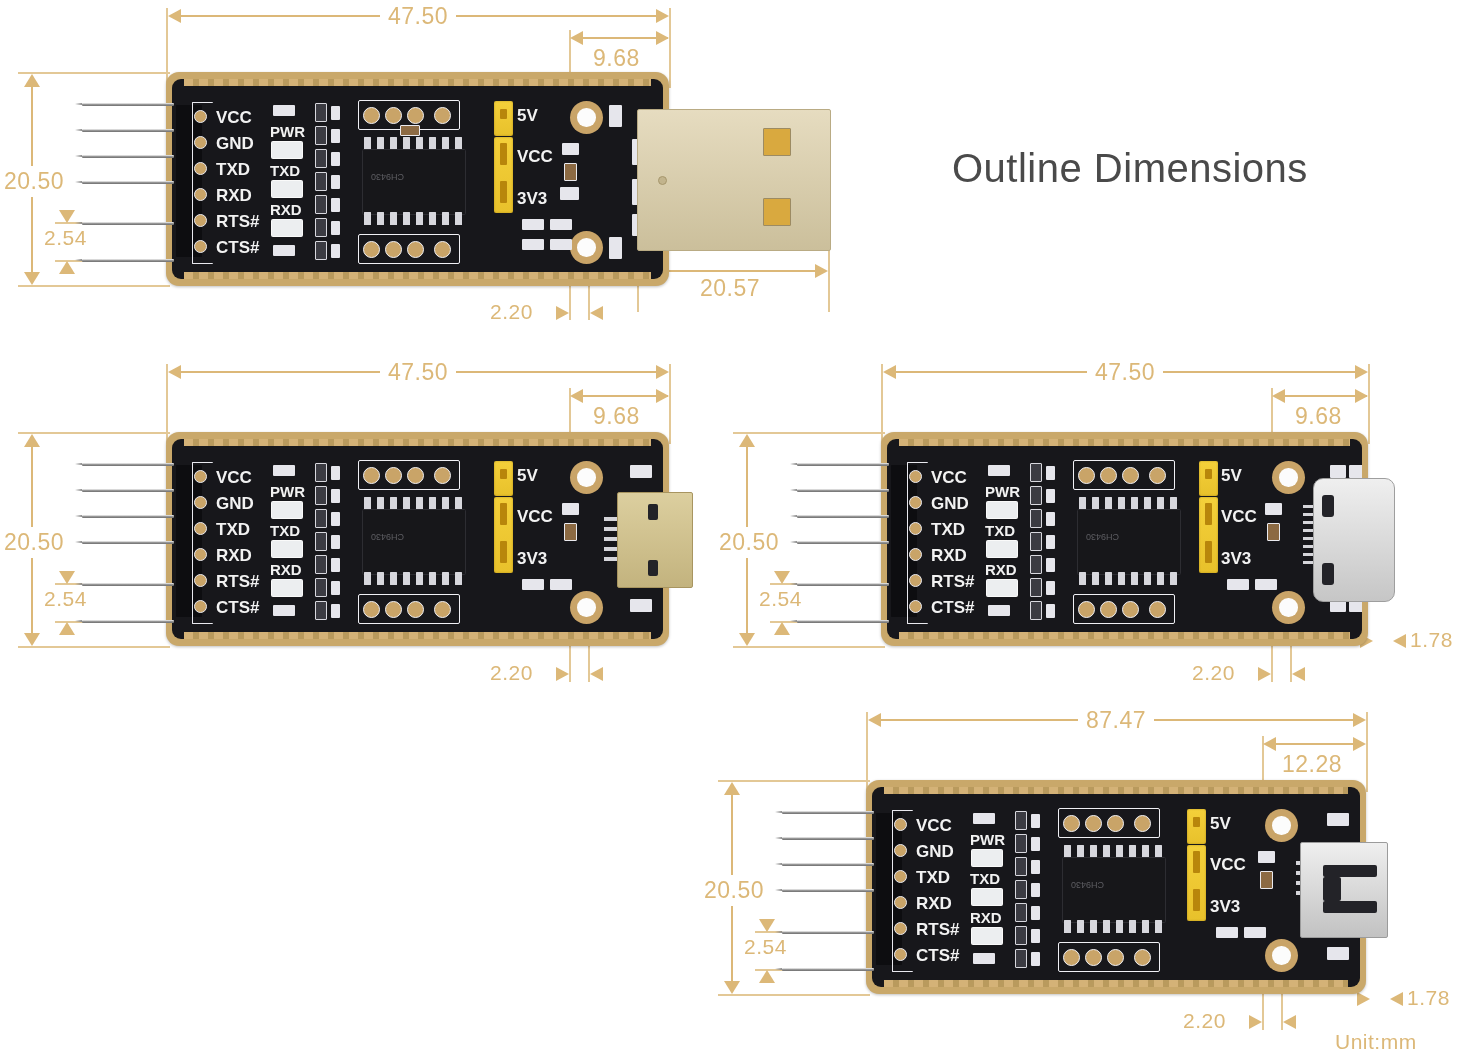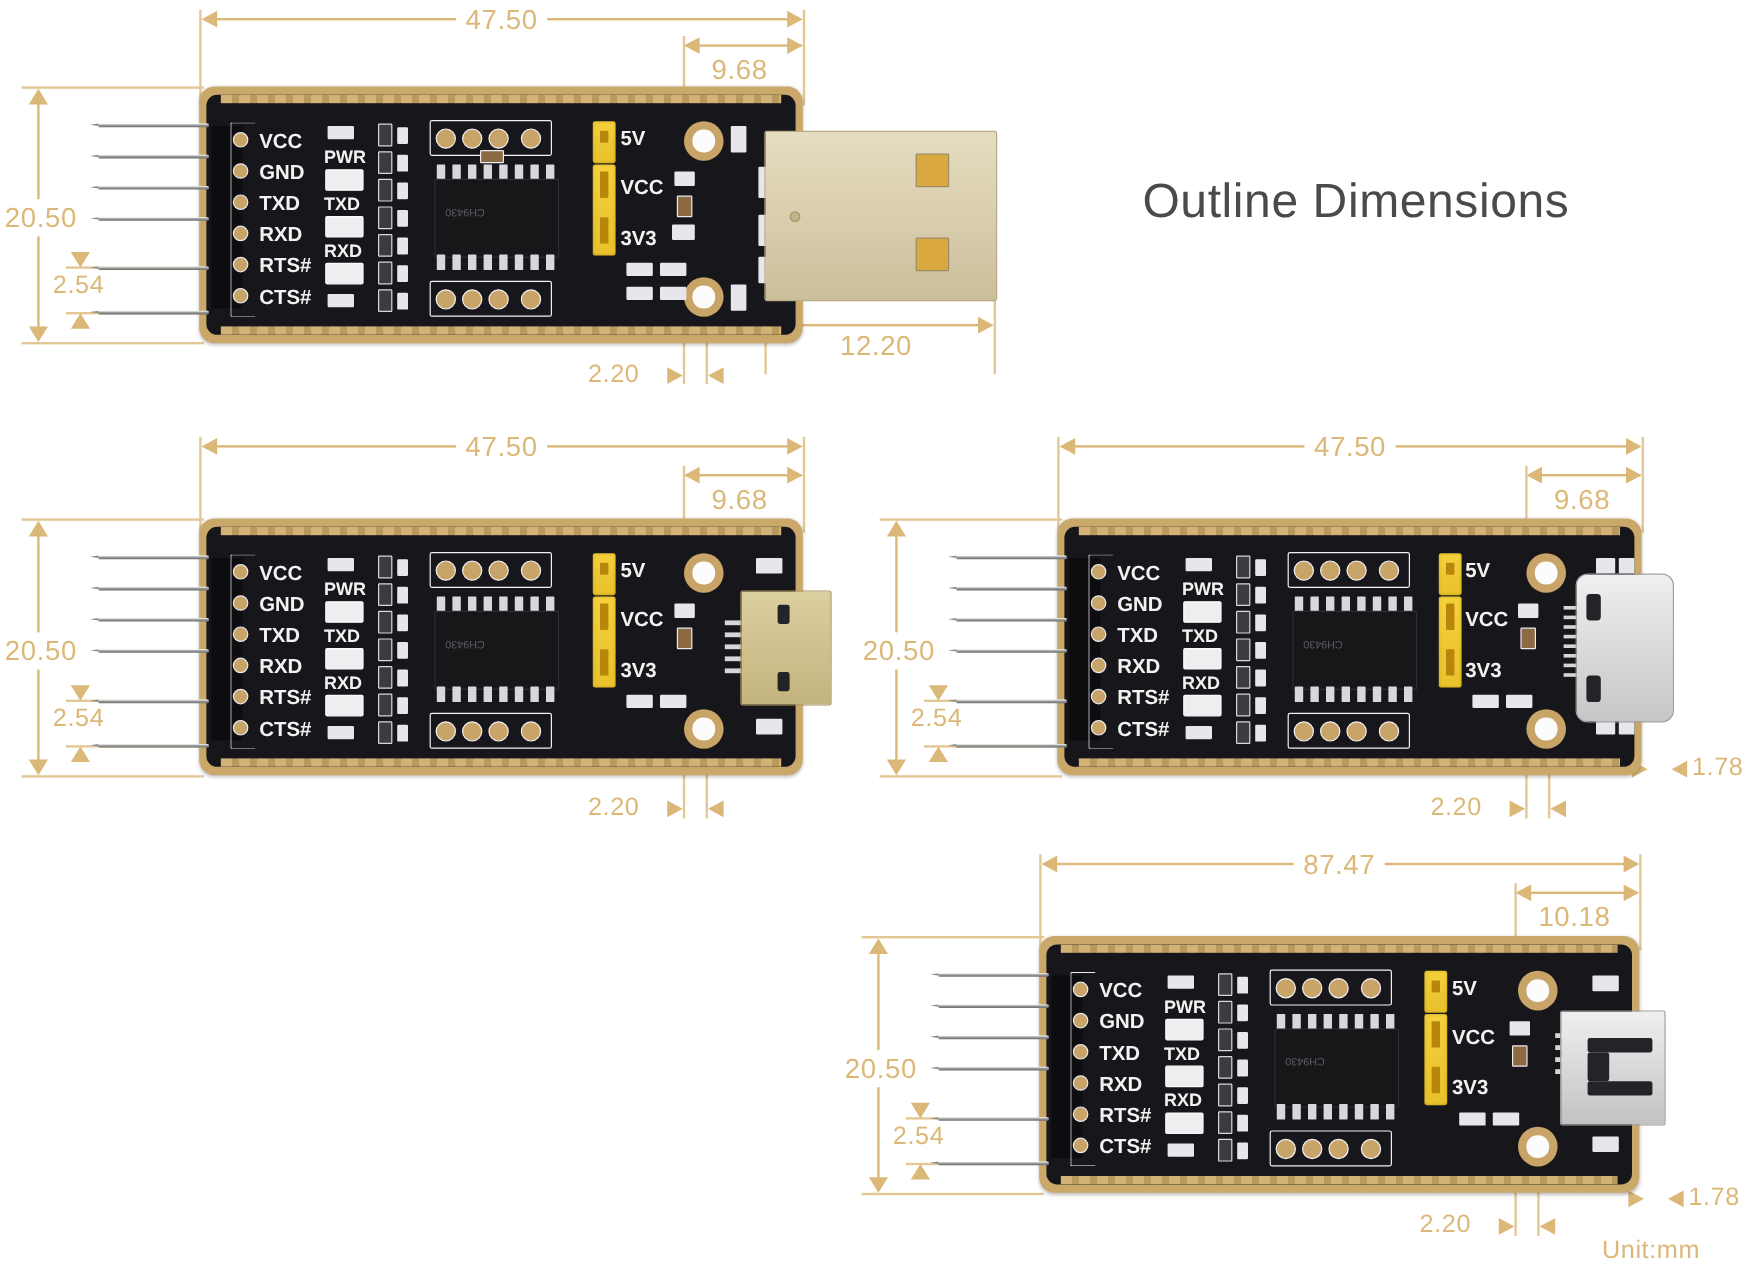--- a/index.html
+++ b/index.html
@@ -140,21 +140,21 @@
   <div class="ext-line ext-v" style="left:588px;top:250px;height:70px;"></div>
   <div class="arw arw-r" style="left:556px;top:306px;"></div>
   <div class="arw arw-l" style="left:590px;top:306px;"></div>
   <div class="dim-text sm" style="left:490px;top:300px;">2.20</div>
 
   <div class="ext-line ext-v" style="left:637px;top:250px;height:62px;"></div>
   <div class="ext-line ext-v" style="left:828px;top:240px;height:72px;"></div>
   <div class="dim-line-h" style="left:640px;top:270px;width:186px;"></div>
   <div class="arw arw-l" style="left:638px;top:264px;"></div>
   <div class="arw arw-r" style="left:815px;top:264px;"></div>
-  <div class="dim-text" style="left:700px;top:275px;">12.20</div>
+  <div class="dim-text" style="left:700px;top:275px;">20.57</div>
 
   <div class="pcb" style="left:166px;top:72px;width:503px;height:214px;">
     <div class="pcb-inner">
       <div class="cast top"></div>
       <div class="cast bot"></div>
 
       <div class="hdr" style="left:4px;top:26px;width:26px;height:152px;"></div>
       <div class="pad-ring" style="left:22px;top:31px;width:13px;height:13px;"></div>
       <div class="pad-ring" style="left:22px;top:57px;width:13px;height:13px;"></div>
       <div class="pad-ring" style="left:22px;top:83px;width:13px;height:13px;"></div>
@@ -606,21 +606,21 @@
   <div class="ext-line ext-v" style="left:666px;top:12px;height:80px;"></div>
   <div class="dim-line-h" style="left:170px;top:19px;width:493px;"></div>
   <div class="arw arw-l" style="left:168px;top:13px;"></div>
   <div class="arw arw-r" style="left:653px;top:13px;"></div>
   <div class="dim-text" style="left:378px;top:7px;background:#fff;padding:0 8px;">87.47</div>
 
   <div class="ext-line ext-v" style="left:562px;top:36px;height:58px;"></div>
   <div class="dim-line-h" style="left:565px;top:43px;width:99px;"></div>
   <div class="arw arw-l" style="left:563px;top:37px;"></div>
   <div class="arw arw-r" style="left:653px;top:37px;"></div>
-  <div class="dim-text" style="left:582px;top:51px;">10.18</div>
+  <div class="dim-text" style="left:582px;top:51px;">12.28</div>
 
   <div class="ext-line ext-h" style="left:18px;top:80px;width:152px;"></div>
   <div class="ext-line ext-h" style="left:18px;top:294px;width:152px;"></div>
   <div class="dim-line-v" style="left:31px;top:84px;height:207px;"></div>
   <div class="arw arw-u" style="left:24px;top:82px;"></div>
   <div class="arw arw-d" style="left:24px;top:281px;"></div>
   <div class="dim-text" style="left:4px;top:175px;background:#fff;padding:2px 0;">20.50</div>
 
   <div class="ext-line ext-h" style="left:55px;top:231px;width:120px;"></div>
   <div class="ext-line ext-h" style="left:55px;top:269px;width:120px;"></div>

